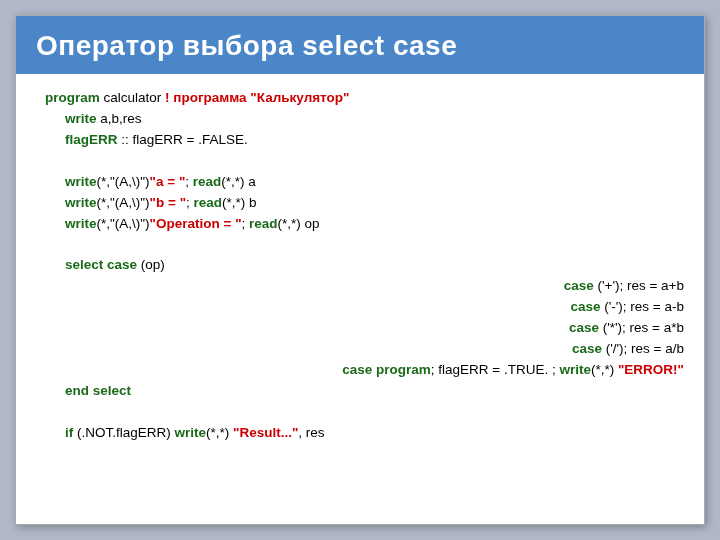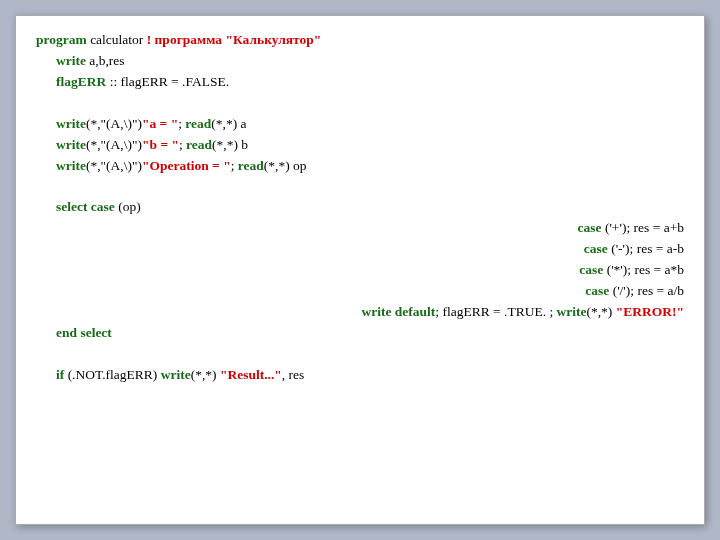--- a/index.html
+++ b/index.html
@@ -38,40 +38,44 @@
     }
 
     .slide-body {
       flex: 1;
       padding: 14px 20px 10px 20px;
       background: #ffffff;
       overflow: hidden;
     }
 
     .code-block {
-      font-family: Liberation Serif, serif;
+      font-family: Liberation Sans, sans-serif;
       font-size: 13.5px;
       line-height: 1.55;
       color: #000;
+      margin-left: 9px;
     }
 
     .kw { color: #1a6a1a; font-weight: bold; }
     .str { color: #cc0000; font-weight: bold; }
     .comment { color: #cc0000; font-weight: bold; }
     .normal { color: #000000; }
 
     .indent1 { padding-left: 20px; }
     .indent2 { padding-left: 40px; text-align: right; }
 
     .blank-line { height: 1.55em; }
   </style>
 </head>
 <body>
 
 <div class="slide">
+  <div class="slide-header">
+    <div class="slide-title">Оператор выбора select case</div>
+  </div>
   <div class="slide-body">
     <div class="code-block">
 
       <div>
         <span class="kw">program</span><span class="normal"> calculator  </span><span class="comment">! программа "Калькулятор"</span>
       </div>
 
       <div class="indent1">
         <span class="kw">write</span><span class="normal"> a,b,res</span>
       </div>
@@ -111,21 +115,21 @@
 
       <div class="indent2">
         <span class="kw">case</span><span class="normal"> ('*');  res = a*b</span>
       </div>
 
       <div class="indent2">
         <span class="kw">case</span><span class="normal"> ('/');  res = a/b</span>
       </div>
 
       <div class="indent2">
-        <span class="kw">write default</span><span class="normal">; flagERR = .TRUE. ; </span><span class="kw">write</span><span class="normal">(*,*) </span><span class="str">"ERROR!"</span>
+        <span class="kw">case program</span><span class="normal">; flagERR = .TRUE. ; </span><span class="kw">write</span><span class="normal">(*,*) </span><span class="str">"ERROR!"</span>
       </div>
 
       <div class="indent1">
         <span class="kw">end select</span>
       </div>
 
       <div class="blank-line"></div>
 
       <div class="indent1">
         <span class="kw">if</span><span class="normal"> (.NOT.flagERR) </span><span class="kw">write</span><span class="normal">(*,*) </span><span class="str">"Result..."</span><span class="normal">, res</span>

